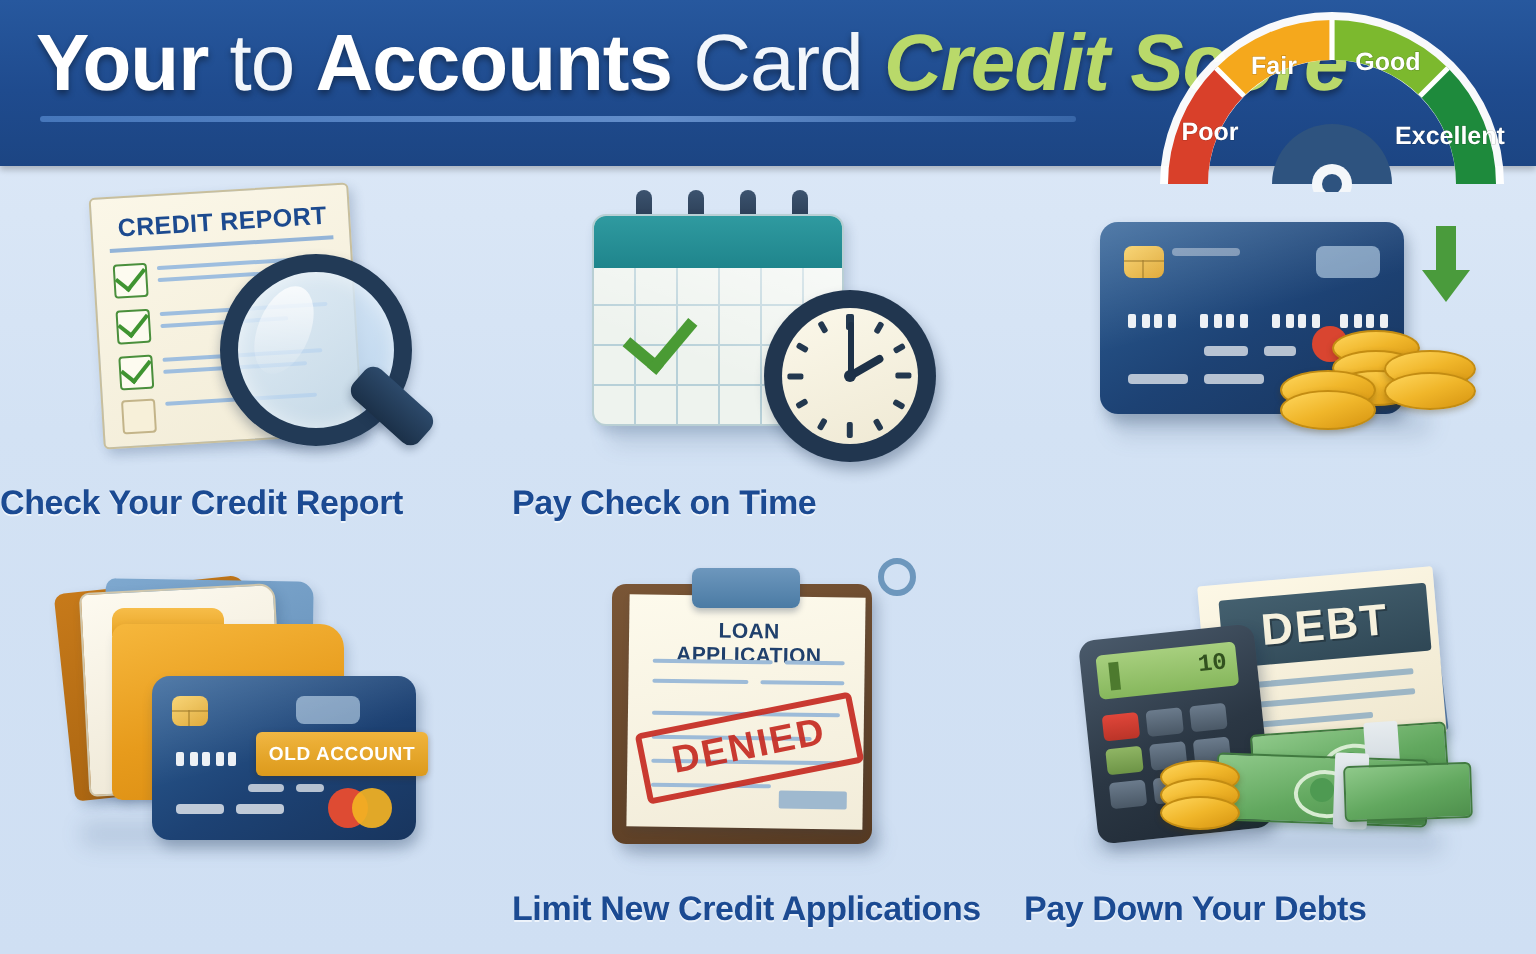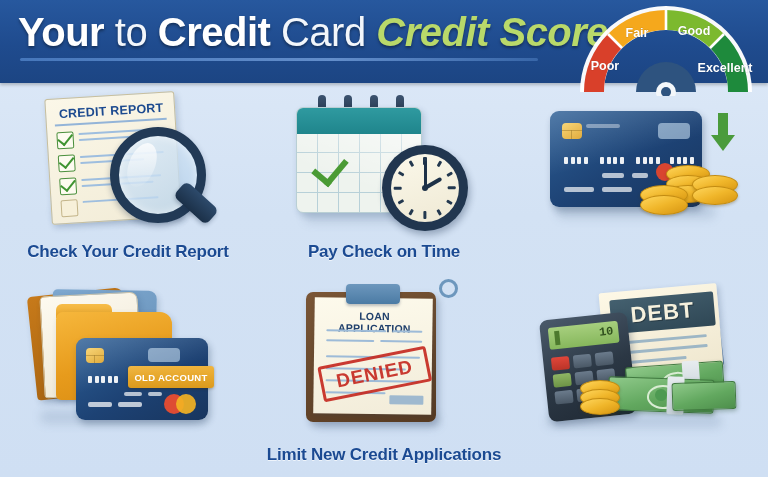--- a/index.html
+++ b/index.html
@@ -48,21 +48,21 @@
 
   
   #grid{
     position:absolute;left:0;top:83px;width:768px;height:394px;
     display:grid;grid-template-columns:repeat(3,1fr);grid-template-rows:repeat(2,1fr);
   }
   .cell{position:relative;display:flex;flex-direction:column;align-items:center;justify-content:flex-start;}
   .art{position:relative;width:220px;height:150px;margin-top:6px;}
   .row2 .art{margin-top:2px;}
   .caption{
-    position:absolute;left:0;right:0;bottom:18px;text-align:center;
+    position:absolute;left:0;right:0;bottom:18px;
     color:#1b4a92;font-weight:bold;font-size:17px;letter-spacing:-.2px;
     font-stretch:condensed;white-space:nowrap;
     text-shadow:0 1px 0 rgba(255,255,255,.65);
   }
   .row2 .caption{bottom:12px;}
 
   
   .sh{position:absolute;border-radius:10px;background:rgba(40,70,110,.13);filter:blur(5px);}
 
   
@@ -212,21 +212,21 @@
     border:2px solid #d8ecd2;border-radius:50%;}
   .cash-dot{position:absolute;left:50%;top:50%;width:12px;height:12px;margin:-6px 0 0 -6px;
     border-radius:50%;background:#4e9a52;}
 </style>
 </head>
 <body>
 
 <div id="infographic">
 
   <div id="header">
-    <div id="title"><span class="t-strong">Your</span><span class="t-light"> to </span><span class="t-strong">Credit</span><span class="t-light"> Card </span><span class="t-accent">Credit Score</span></div>
+    <div id="title"><span class="t-strong">Your</span><span class="t-light"> to </span><span class="t-strong">Accounts</span><span class="t-light"> Card </span><span class="t-accent">Credit Score</span></div>
     <div id="title-rule"></div>
 
     <div id="gauge">
       <svg width="182" height="92" viewBox="0 0 182 92" aria-hidden="true">
         <g transform="translate(91,88)">
 
           <path d="M -86 0 A 86 86 0 0 1 86 0 L 62 0 A 62 62 0 0 0 -62 0 Z" fill="#ffffff" opacity=".97"></path>
 
           <path d="M -82 0 A 82 82 0 0 1 -58 -58 L -44 -44 A 62 62 0 0 0 -62 0 Z" fill="#d9402a"></path>
 
@@ -509,16 +509,17 @@
             <i class="cash-dot"></i>
           <i class="cash-band" style="left:58px;top:-3px;width:17px;height:38px;"></i>
         </div>
         <div class="cash" style="left:142px;top:100px;width:62px;height:26px;transform:rotate(-2deg);"></div>
         <div class="coin" style="left:50px;top:98px;width:38px;height:15px;"></div>
         <div class="coin" style="left:50px;top:107px;width:38px;height:15px;"></div>
         <div class="coin" style="left:50px;top:116px;width:38px;height:15px;">
             <i class="coin-top"></i>
           </div>
       </div>
+      <div class="caption">Pay Down Your Debts</div>
     </div>
 
   </div>
 </div>
 
 </body></html>

